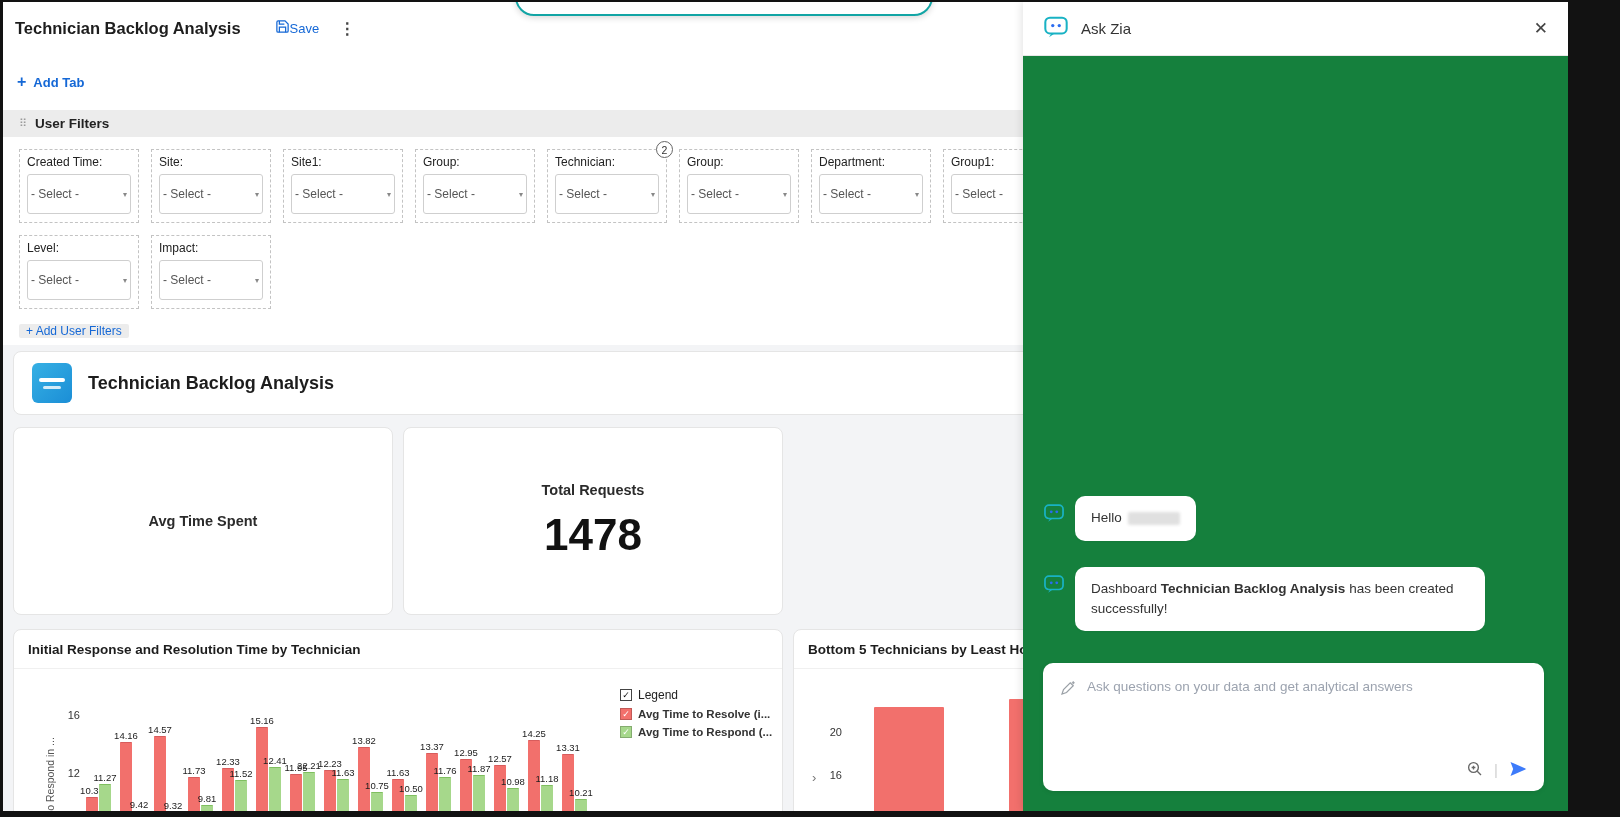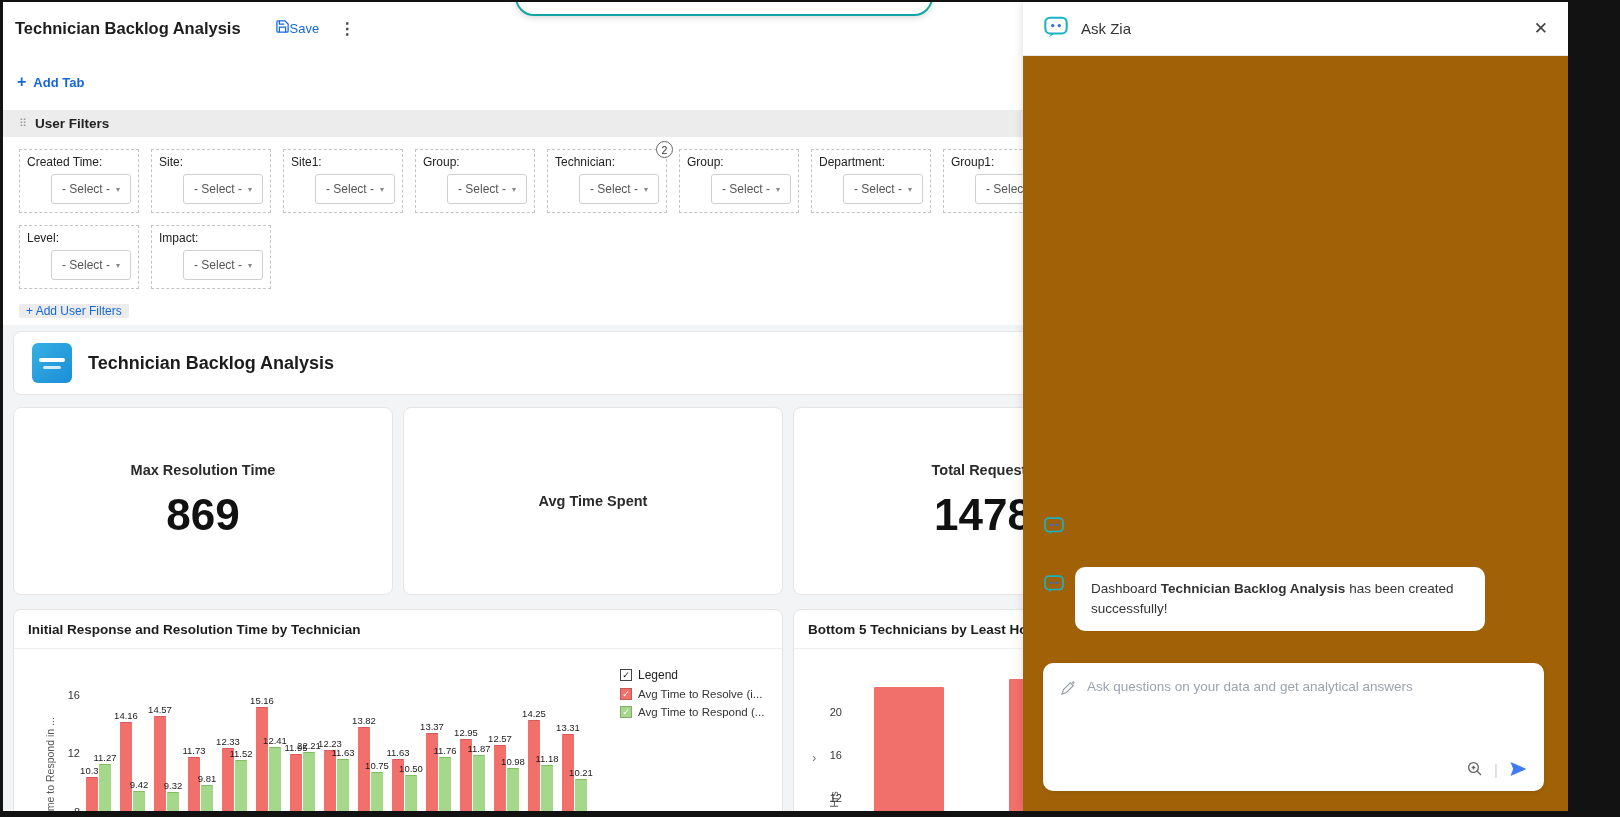--- a/index.html
+++ b/index.html
@@ -23,23 +23,23 @@
   .add-tab .plus { font-size:16px; font-weight:bold; }
 
   
   .filters-header { height:27px; background:#ececec; display:flex; align-items:center; gap:8px; padding-left:16px; }
   .drag-handle { color:#9a9a9a; font-size:11px; }
   .filters-title { font-size:13.5px; font-weight:bold; color:#222; }
   .filters-body { background:#fff; padding:12px 0 6px 16px; }
   .filters-row { display:flex; gap:12px; margin-bottom:12px; }
   .filter-box { width:120px; border:1px dashed #c3c3c3; background:#fff; padding:5px 7px 8px; position:relative; }
   .filter-label { font-size:12px; color:#222; margin-bottom:5px; }
-  .filter-select { height:30px; border:1px solid #cfcfcf; border-radius:3px; background:#fff;
-                   display:flex; align-items:center; justify-content:space-between; padding:0 10px;
-                   font-size:12px; color:#555; cursor:pointer;margin-left:24px; }
+  .filter-select { height:40px; border:1px solid #cfcfcf; border-radius:3px; background:#fff;
+                   display:flex; align-items:center; justify-content:space-between; padding:0 3px;
+                   font-size:12px; color:#555; cursor:pointer; }
   .filter-select .chev { font-size:8px; color:#888; }
   .filter-badge { position:absolute; top:-9px; right:-7px; width:17px; height:17px; border-radius:50%;
                   border:1px solid #666; background:#fff; font-size:10.5px; color:#333;
                   display:flex; align-items:center; justify-content:center; }
   .add-filters-chip { display:inline-block; background:#ececec; color:#1568d6; font-size:12px;
                       padding:0 7px; border-radius:2px; cursor:pointer; }
 
   
   .content { background:#f3f4f6; padding:6px 10px 0 10px; height:519px; }
   .card { background:#fff; border:1px solid #e5e5e5; border-radius:8px; }
@@ -72,24 +72,24 @@
   .vbar { position:absolute; bottom:0; border-radius:1px 1px 0 0; }
   .vbar-label { position:absolute; bottom:100%; left:50%; transform:translateX(-50%);
                 margin-bottom:2px; font-size:9.5px; color:#1c1c1c; white-space:nowrap; }
   .legend { position:absolute; left:606px; top:58px; display:flex; flex-direction:column; gap:6px; }
   .legend-row { display:flex; align-items:center; gap:6px; cursor:pointer; }
   .legend-checkbox { width:12px; height:12px; border:1.5px solid #444; background:#fff;
                      font-size:9px; color:#111; display:flex; align-items:center; justify-content:center; }
   .legend-swatch { width:12px; height:12px; font-size:9px; color:#fff;
                    display:flex; align-items:center; justify-content:center; border:1px solid rgba(0,0,0,.2); }
   .legend-title { font-size:12px; color:#222; }
-  .legend-label { font-size:11.5px; color:#333; }
+  .legend-label { font-size:11.5px; color:#333;font-weight:bold; }
 
   
-  .zia-panel { position:absolute; top:0; right:0; width:545px; height:100%; background:#a16207;
+  .zia-panel { position:absolute; top:0; right:0; width:545px; height:100%; background:#15803d;
                box-shadow:-2px 0 8px rgba(0,0,0,.10); display:flex; flex-direction:column; z-index:10; }
   .zia-header { height:54px; background:#fff; border-bottom:1px solid #e8e8e8;
                 display:flex; align-items:center; gap:12px; padding:0 20px; }
   .zia-title { font-size:15px; color:#333; }
   .zia-close { margin-left:auto; background:none; border:none; cursor:pointer; font-size:17px; color:#444; }
   .zia-messages { flex:1; display:flex; flex-direction:column; justify-content:flex-end;
                   padding:0 24px 0 20px; gap:26px; }
   .msg-row { display:flex; gap:10px; align-items:flex-start; }
   .msg-row.user { justify-content:flex-end; align-items:center; }
   .bubble { background:#fff; border-radius:10px; padding:12px 16px; font-size:13.5px; color:#333;
@@ -226,24 +226,20 @@
     <div class="card dash-card">
       <div class="dash-logo">
         <div class="bar1"></div>
           <div class="bar2"></div>
       </div>
       <div class="dash-title">Technician Backlog Analysis</div>
     </div>
 
     <div class="grid">
       <div class="card kpi-card">
-        <div class="kpi-label">Max Resolution Time</div>
-        <div class="kpi-value">869</div>
-      </div>
-      <div class="card kpi-card">
         <div class="kpi-label">Avg Time Spent</div>
       </div>
       <div class="card kpi-card">
         <div class="kpi-label">Total Requests</div>
         <div class="kpi-value">1478</div>
       </div>
     </div>
 
     <div class="grid charts-row">
 
@@ -401,20 +397,23 @@
 
       <div class="msg-row">
         <span class="msg-zia-icon">
           <svg width="22" height="22" viewBox="0 0 28 28" fill="none">
             <rect x="2.5" y="4" width="23" height="17" rx="5" stroke="#19b2c4" stroke-width="2.2"></rect>
             <circle cx="10.5" cy="12.5" r="1.8" fill="#2b6cf0"></circle>
             <circle cx="17.5" cy="12.5" r="1.8" fill="#2b6cf0"></circle>
             <path d="M9 21l-2.5 4 6-4z" fill="#19b2c4"></path>
           </svg>
         </span>
+        <div class="bubble">
+          <span>Hello</span><span class="redacted"></span>
+        </div>
       </div>
 
 
       <div class="msg-row">
         <span class="msg-zia-icon">
           <svg width="22" height="22" viewBox="0 0 28 28" fill="none">
             <rect x="2.5" y="4" width="23" height="17" rx="5" stroke="#19b2c4" stroke-width="2.2"></rect>
             <circle cx="10.5" cy="12.5" r="1.8" fill="#2b6cf0"></circle>
             <circle cx="17.5" cy="12.5" r="1.8" fill="#2b6cf0"></circle>
             <path d="M9 21l-2.5 4 6-4z" fill="#19b2c4"></path>

